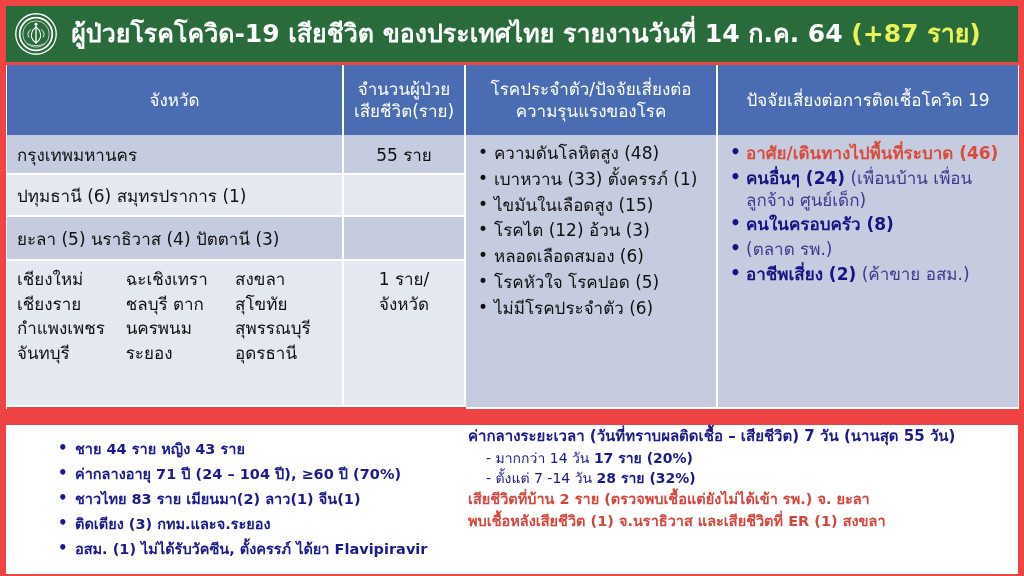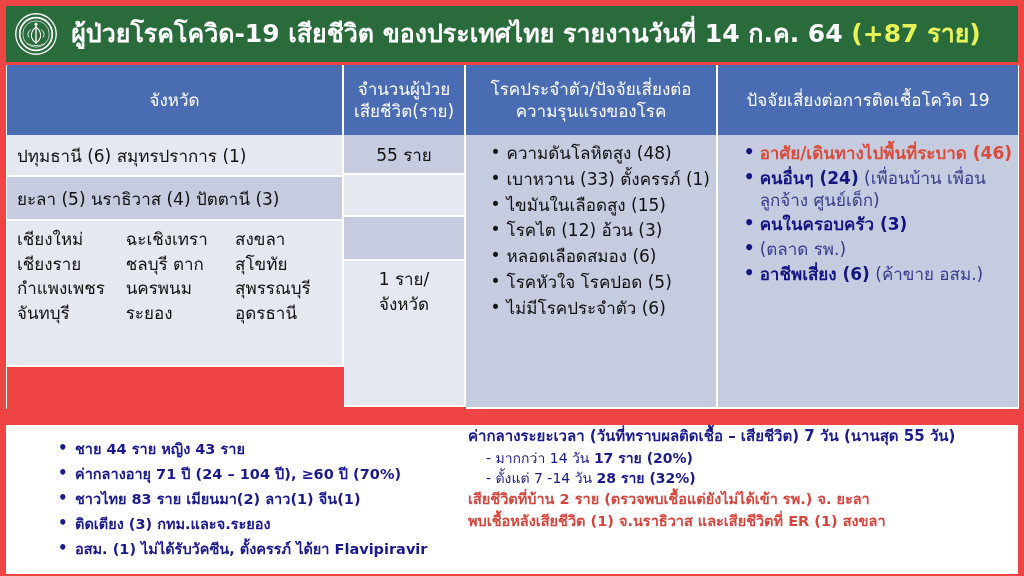--- a/index.html
+++ b/index.html
@@ -132,21 +132,20 @@
   .cell-full {
     box-sizing: border-box;
     border-right: 2px solid #ffffff;
     border-bottom: 2px solid #ffffff;
     background: #c6ccdf;
     height: 274px;
     padding: 8px 6px 8px 10px;
     display: flex;
     flex-direction: column;
     justify-content: flex-start;
-    align-items: flex-end;
   }
   .cell-full.risk { border-right: 1px solid #ffffff; }
 
   ul.bullets {
     list-style: none;
     margin: 0;
     padding: 0;
   }
   ul.bullets > li {
     position: relative;
@@ -272,20 +271,23 @@
     <div class="title-text">
       <span>ผู้ป่วยโรคโควิด-19 เสียชีวิต ของประเทศไทย รายงานวันที่ 14 ก.ค. 64 </span><span class="plus">(+87 ราย)</span>
     </div>
   </div>
 
   <div class="table">
 
     <div class="col col-prov">
       <div class="th">จังหวัด</div>
 
+      <div class="cell shade-a r1">
+        <span>กรุงเทพมหานคร</span>
+      </div>
       <div class="cell shade-b r2">
         <span>ปทุมธานี (6) สมุทรปราการ (1)</span>
       </div>
       <div class="cell shade-a r3">
         <span>ยะลา (5) นราธิวาส (4) ปัตตานี (3)</span>
       </div>
       <div class="cell shade-b r4 cell-multiline">
         <span>เชียงใหม่ เชียงราย กำแพงเพชร จันทบุรี</span>
         <span>ฉะเชิงเทรา ชลบุรี ตาก นครพนม ระยอง</span>
         <span>สงขลา สุโขทัย สุพรรณบุรี อุดรธานี</span>
@@ -340,27 +342,27 @@
       <div class="cell-full risk">
         <ul class="bullets">
           <li>
             <span class="red">อาศัย/เดินทางไปพื้นที่ระบาด (46)</span>
           </li>
           <li>
             <span>คนอื่นๆ (24)</span><span class="sub"> (เพื่อนบ้าน เพื่อน</span>
             <span class="cont">ลูกจ้าง ศูนย์เด็ก)</span>
           </li>
           <li>
-            <span>คนในครอบครัว (3)</span>
+            <span>คนในครอบครัว (8)</span>
           </li>
           <li>
             <span class="cont">(ตลาด รพ.)</span>
           </li>
           <li>
-            <span>อาชีพเสี่ยง (6)</span><span class="sub"> (ค้าขาย อสม.)</span>
+            <span>อาชีพเสี่ยง (2)</span><span class="sub"> (ค้าขาย อสม.)</span>
           </li>
         </ul>
       </div>
     </div>
   </div>
 
   <div class="footer">
 
     <div class="foot-left">
       <ul class="foot-bullets">

